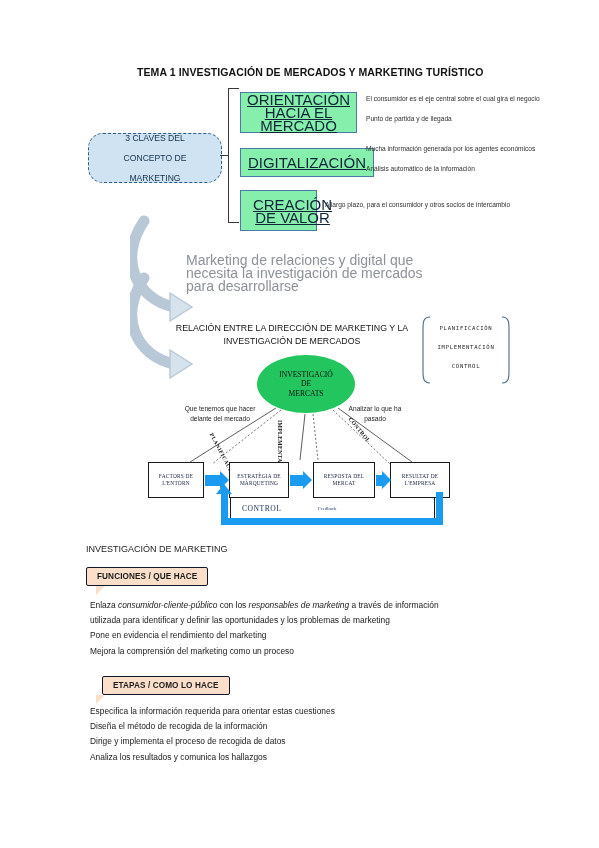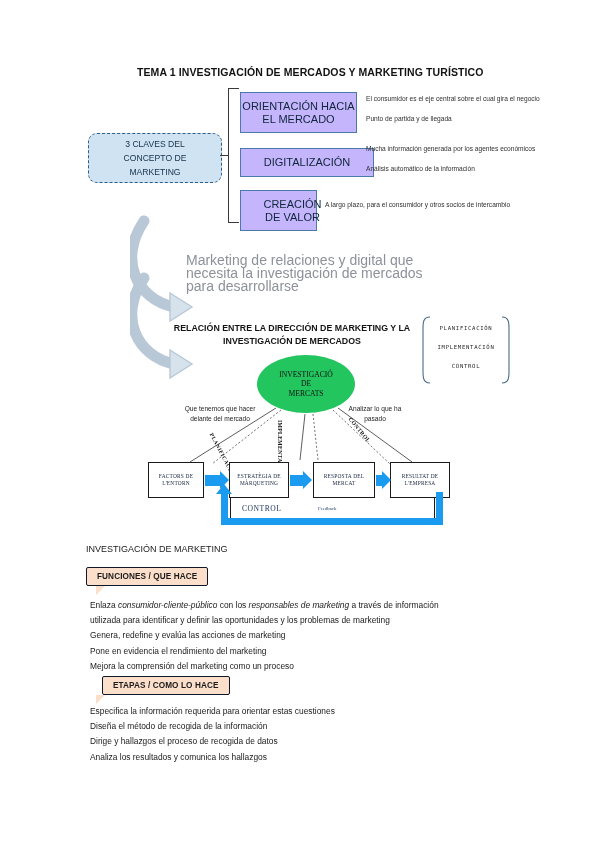--- a/index.html
+++ b/index.html
@@ -13,37 +13,37 @@
 
   
   #page-title{
     left:137px;top:66px;width:400px;
     font-size:10.5px;font-weight:bold;letter-spacing:.1px;color:#121212;
   }
 
   
   #concept-node{
     left:88px;top:133px;width:134px;height:50px;
-    background:#cfe3f2;border:1.6px dashed #2f5d86;border-radius:9px;
+    background:#cfe3f2;border:1.6px dashed #2f5d86;border-radius:15px;
     display:flex;align-items:center;justify-content:center;text-align:center;
-    font-size:8.6px;line-height:14px;color:#15314a;padding:0 16px;box-sizing:border-box;
+    font-size:8.6px;line-height:20px;color:#15314a;padding:0 16px;box-sizing:border-box;
   }
 
   
   #brace{
     left:228px;top:88px;width:10px;height:133px;
     border-left:1.6px solid #3a3a3a;border-top:1.6px solid #3a3a3a;border-bottom:1.6px solid #3a3a3a;
   }
   #brace-stub{left:220px;top:155px;width:9px;height:0;border-top:1.6px solid #3a3a3a;}
 
   
   .keybox{
-    background:#c4b5fd;border:1.3px solid #4a7aa8;
+    background:#86efac;border:1.3px solid #4a7aa8;
     display:flex;align-items:center;justify-content:center;text-align:center;
-    font-size:11px;line-height:13px;color:#0f2538;box-sizing:border-box;
+    font-size:15px;line-height:13px;color:#0f2538;box-sizing:border-box;text-decoration:underline;
   }
   #key-orientacion{left:240px;top:92px;width:117px;height:41px;}
   #key-digitalizacion{left:240px;top:148px;width:134px;height:29px;}
   #key-creacion{left:240px;top:190px;width:77px;height:41px;padding-left:28px;}
 
   .keydesc{font-size:6.6px;line-height:12.5px;color:#2f2f2f;}
   #desc-orientacion{left:366px;top:93px;width:226px;}
   #desc-digitalizacion{left:366px;top:143px;width:226px;}
   #desc-creacion{left:325px;top:200px;width:200px;line-height:10px;}
   .keydesc p{margin:0 0 7px 0;}
@@ -54,21 +54,21 @@
   #swirl2{left:130px;top:272px;}
 
   #note-marketing{
     left:186px;top:254px;width:250px;
     font-size:14px;line-height:13px;color:#8d9199;
   }
 
   
   #relation-title{
     left:172px;top:322px;width:240px;text-align:center;
-    font-size:8.8px;font-weight:bold;line-height:13px;color:#141414;
+    font-size:8.8px;font-weight:normal;line-height:13px;color:#141414;
   }
 
   
   #side-bracket{left:416px;top:315px;width:100px;height:70px;}
   #side-bracket .sb-txt{
     position:absolute;left:0;width:100px;text-align:center;
     font-size:5.6px;letter-spacing:.7px;color:#2c2c2c;
     font-family:"DejaVu Sans Mono","Liberation Mono",monospace;
   }
   #sb-1{top:10px;} #sb-2{top:29px;} #sb-3{top:48px;}
@@ -265,26 +265,25 @@
 <div class="abs" id="feedback-label">Feedback</div>
 
 <div class="abs" id="section-heading">INVESTIGACIÓN DE MARKETING</div>
 
 <div class="abs callout" id="callout-funciones">FUNCIONES / QUE HACE</div>
 <div class="abs tail" id="tail-funciones"></div>
 
 <div class="abs bodylist" id="list-funciones">
   <div>Enlaza <i>consumidor-cliente-público</i> con los <i>responsables de marketing</i> a través de información</div>
   <div>utilizada para identificar y definir las oportunidades y los problemas de marketing</div>
-  <div>Genera, redefine y evalúa las acciones de marketing</div>
   <div>Pone en evidencia el rendimiento del marketing</div>
   <div>Mejora la comprensión del marketing como un proceso</div>
 </div>
 
 <div class="abs callout" id="callout-etapas">ETAPAS / COMO LO HACE</div>
 <div class="abs tail" id="tail-etapas"></div>
 
 <div class="abs bodylist" id="list-etapas">
   <div>Especifica la información requerida para orientar estas cuestiones</div>
   <div>Diseña el método de recogida de la información</div>
-  <div>Dirige y hallazgos el proceso de recogida de datos</div>
+  <div>Dirige y implementa el proceso de recogida de datos</div>
   <div>Analiza los resultados y comunica los hallazgos</div>
 </div>
 
 </body></html>

